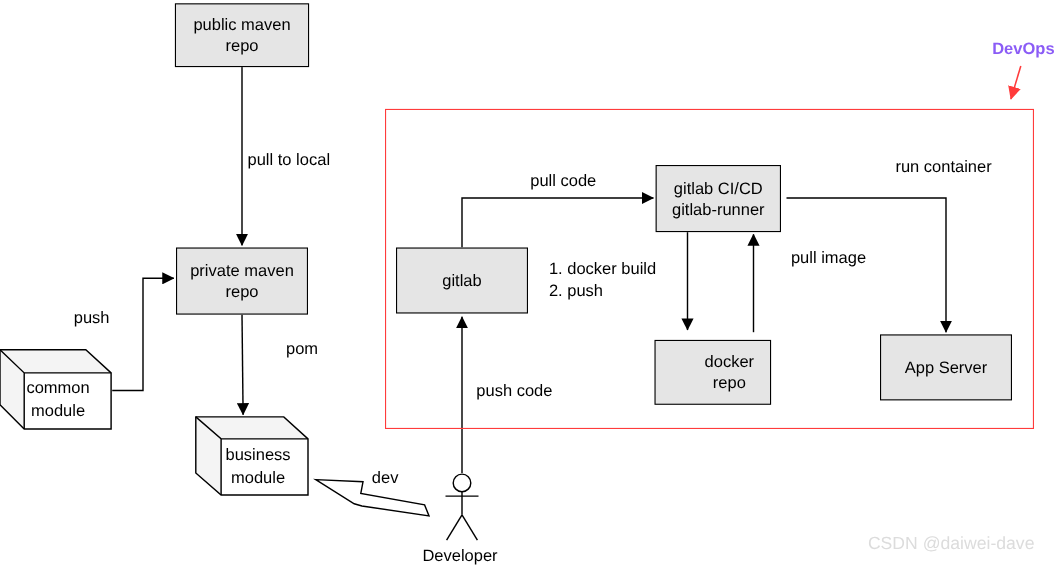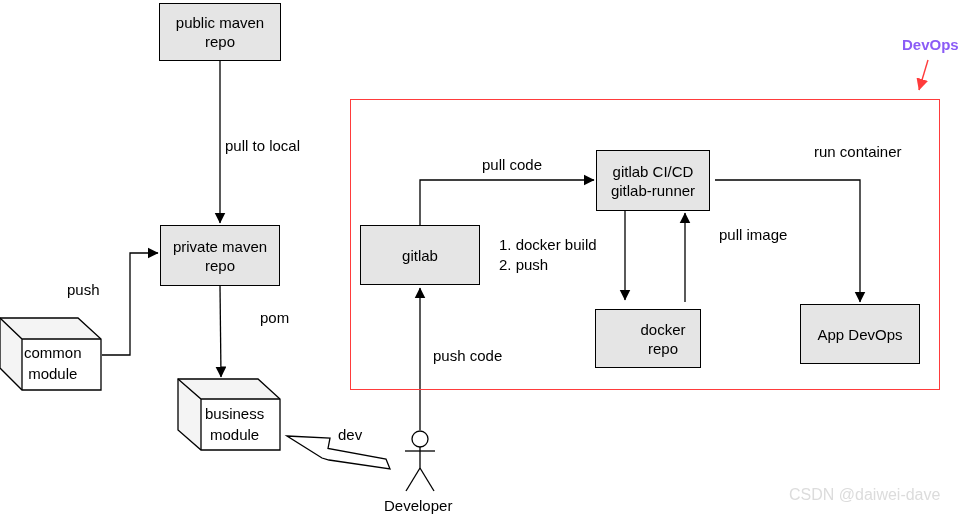--- a/index.html
+++ b/index.html
@@ -156,21 +156,21 @@
   <div id="devops-boundary"></div>
 
   <div class="node" id="node-public-maven">public maven
 repo</div>
   <div class="node" id="node-private-maven">private maven
 repo</div>
   <div class="node" id="node-gitlab">gitlab</div>
   <div class="node" id="node-gitlab-cicd">gitlab CI/CD
 gitlab-runner</div>
   <div class="node" id="node-docker-repo">docker repo</div>
-  <div class="node" id="node-app-server">App DevOps</div>
+  <div class="node" id="node-app-server">App Server</div>
 
   <div class="cube-label" id="label-common-module">common
 module</div>
   <div class="cube-label" id="label-business-module">business
 module</div>
 
   <div class="edge-label" id="label-pull-to-local">pull to local</div>
   <div class="edge-label" id="label-push">push</div>
   <div class="edge-label" id="label-pom">pom</div>
   <div class="edge-label" id="label-pull-code">pull code</div>

